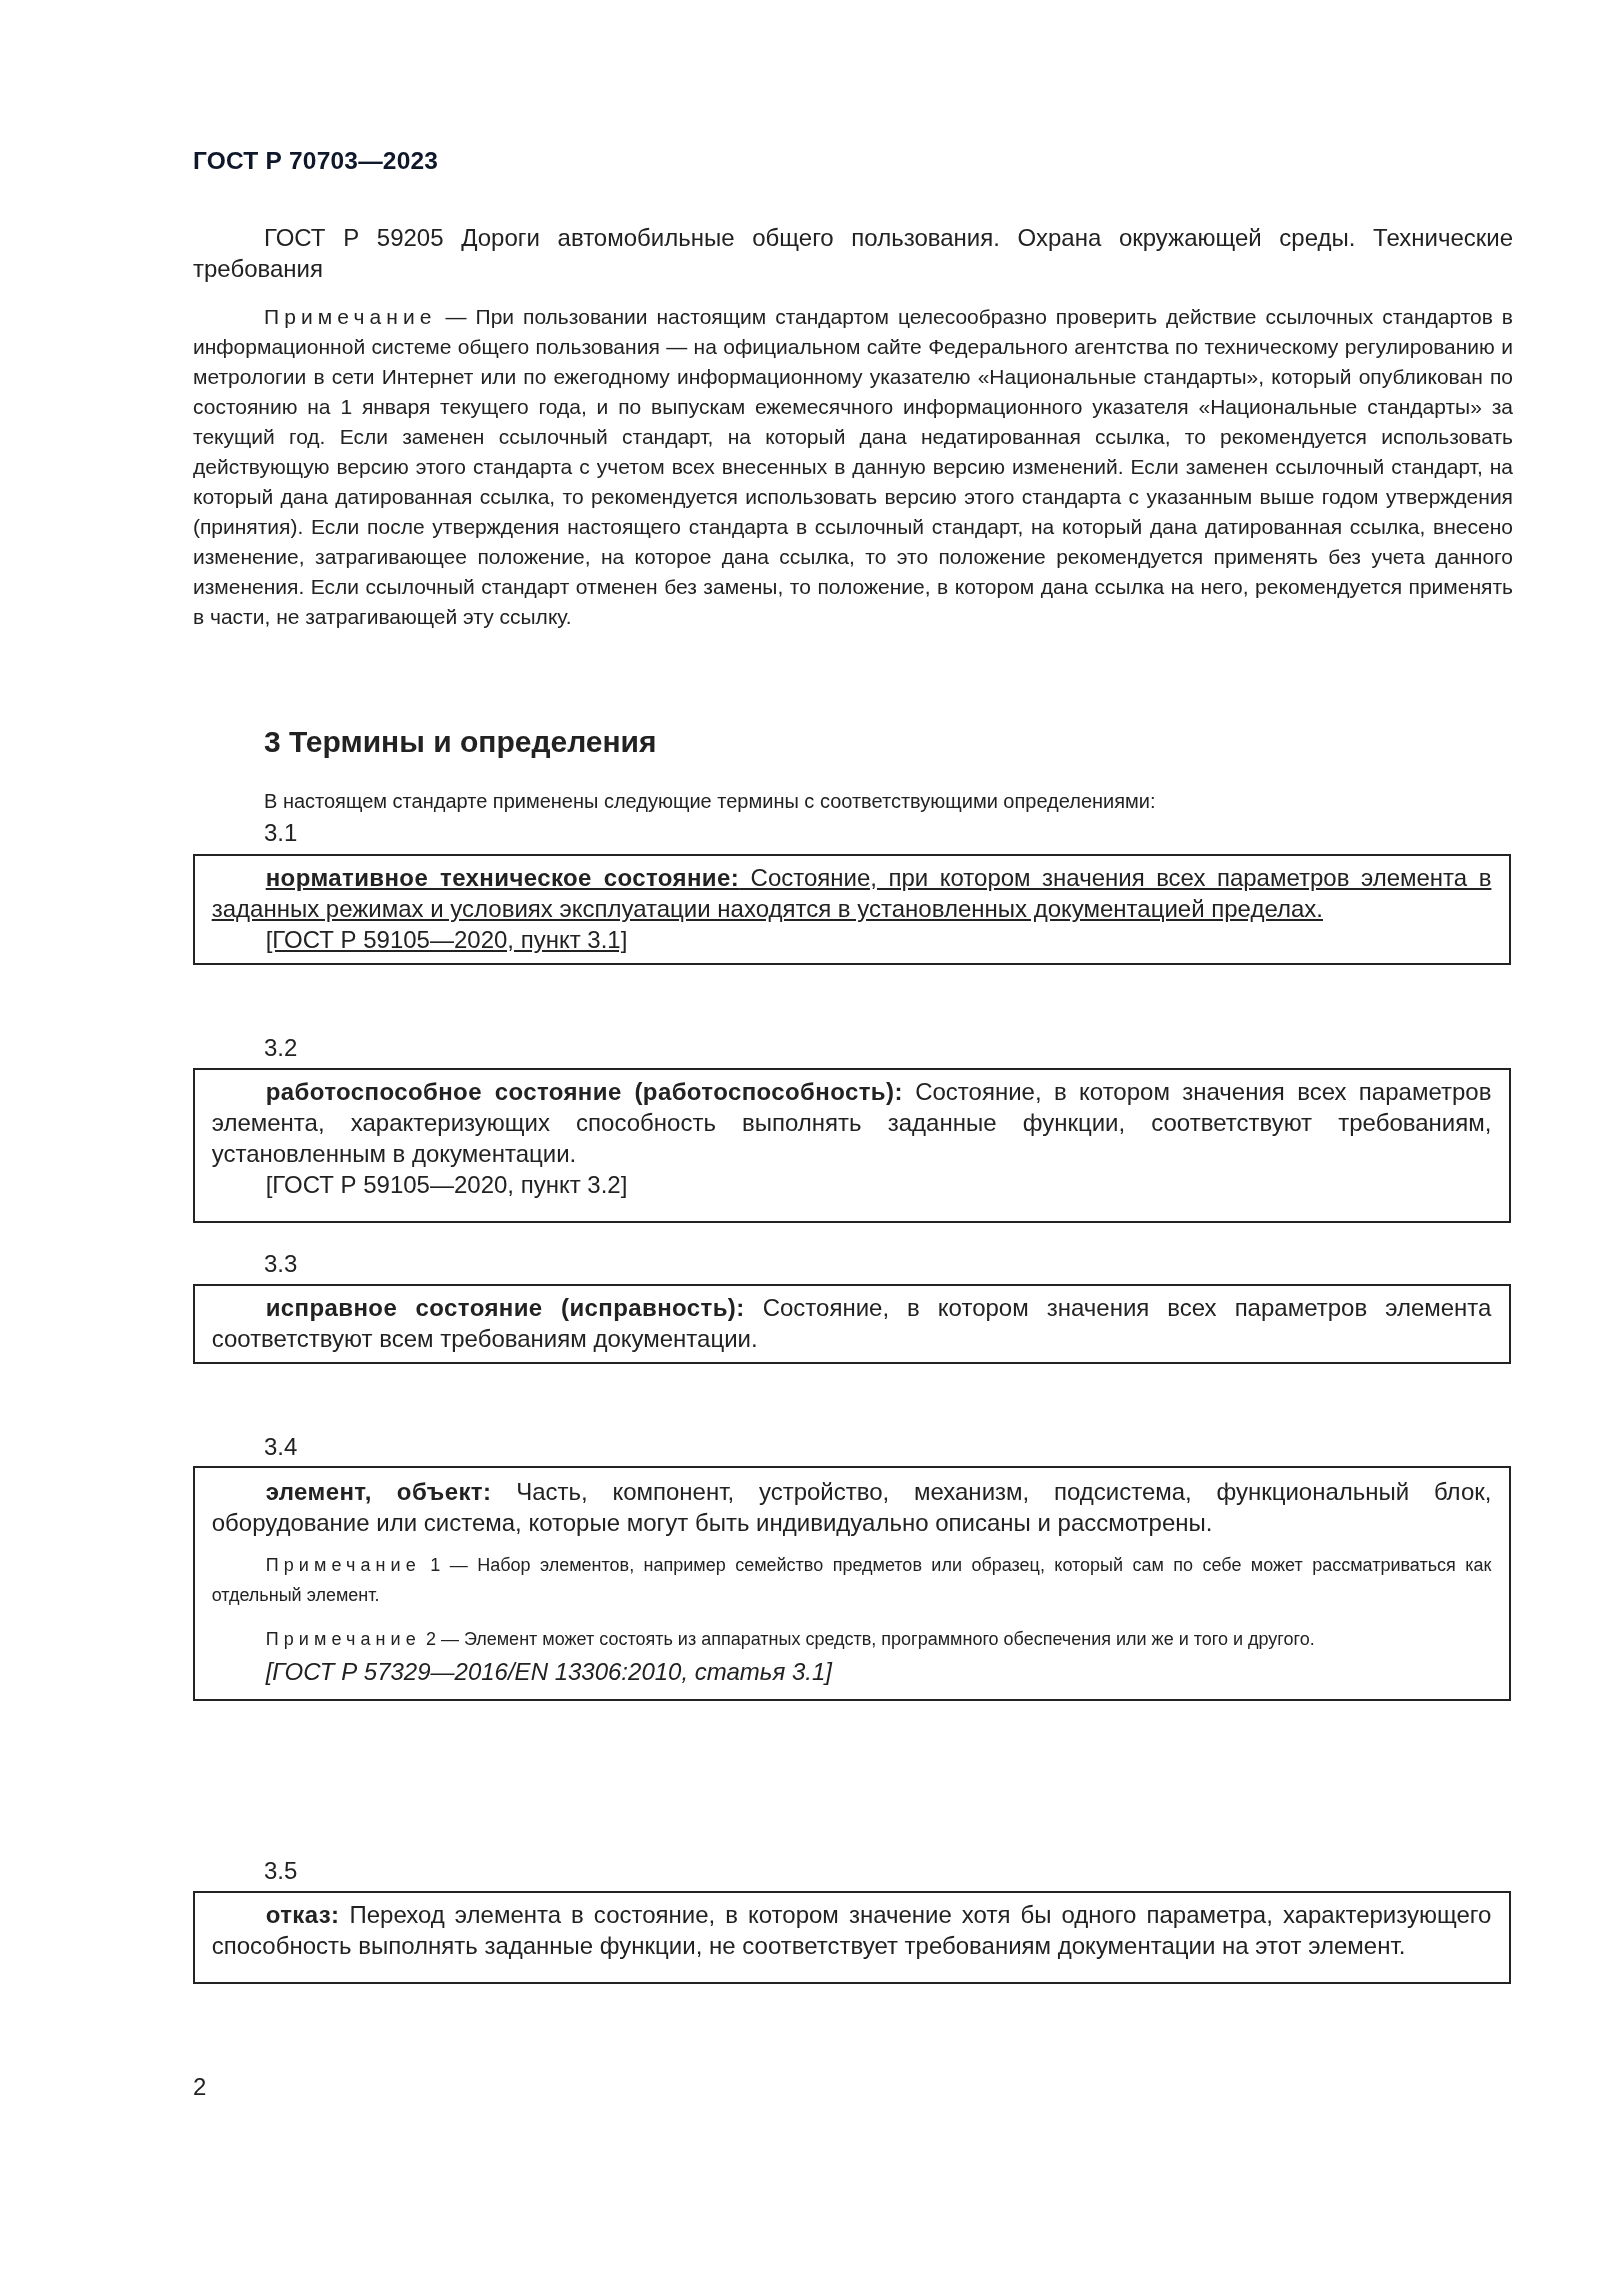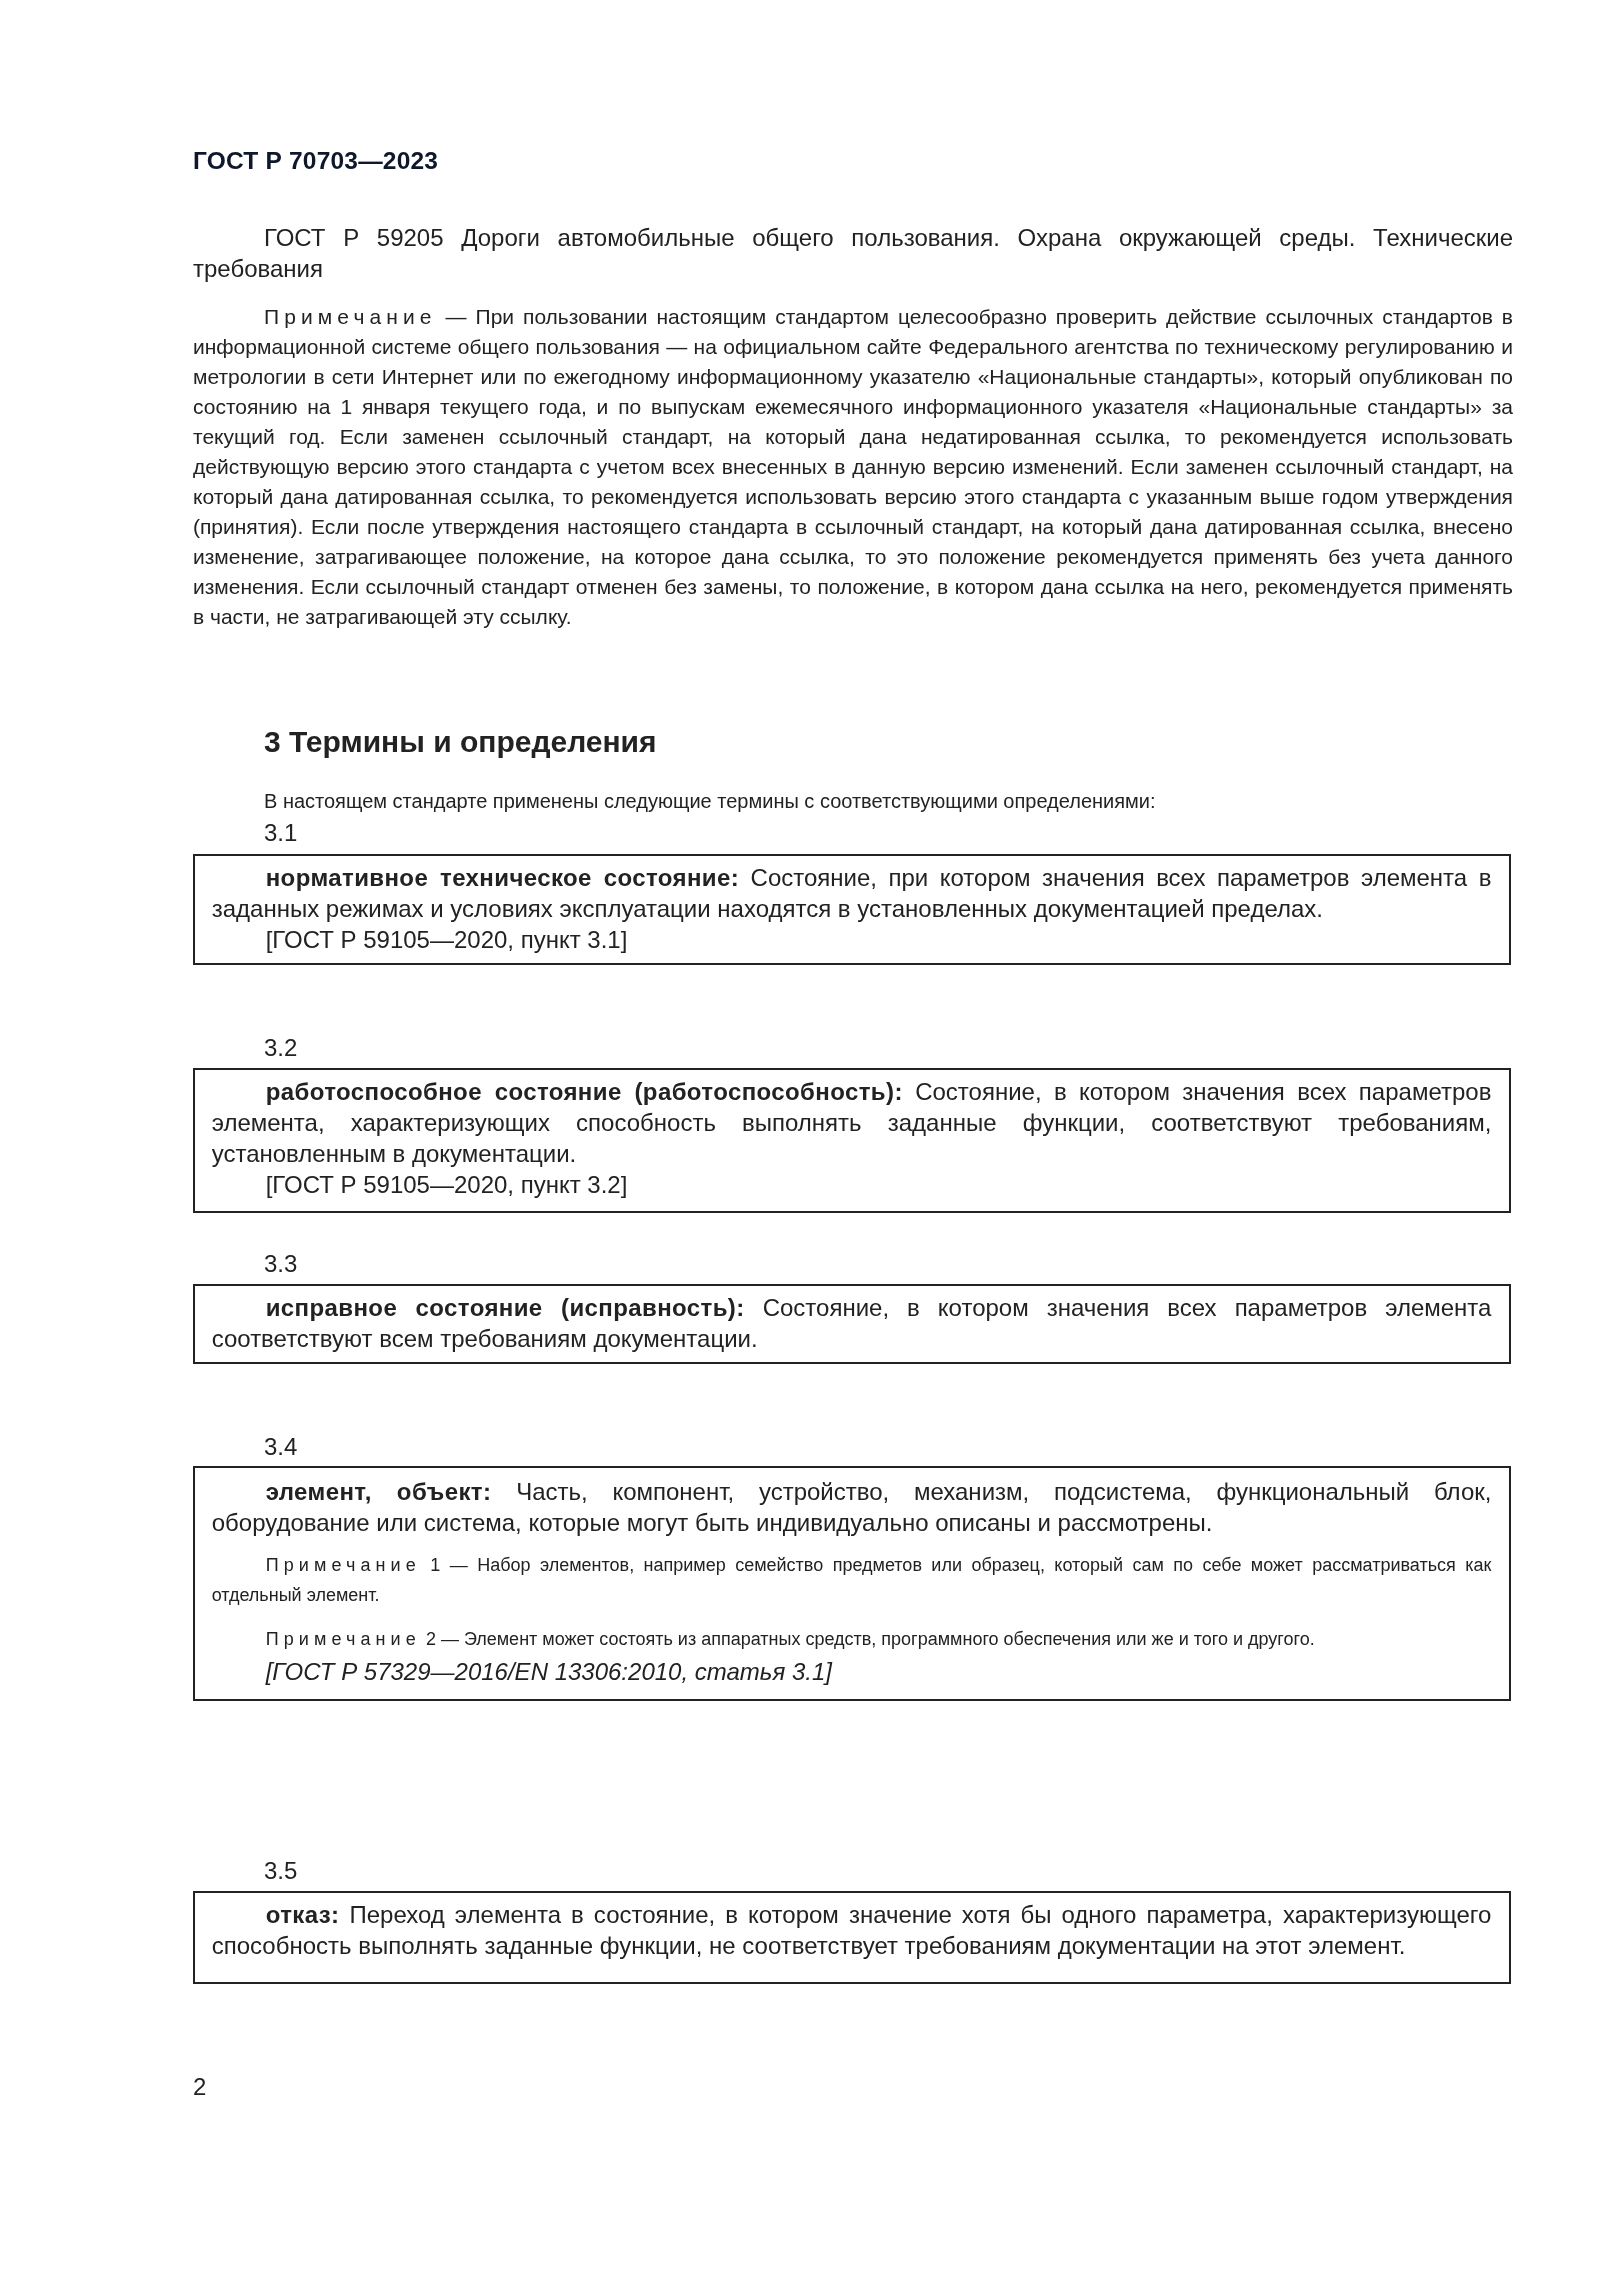--- a/index.html
+++ b/index.html
@@ -39,30 +39,30 @@
 
   <p class="para ref" style="margin:0;">ГОСТ Р 59205 Дороги автомобильные общего пользования. Охрана окружающей среды. Технические требования</p>
 
   <p class="note" style="margin:0;"><span class="spaced">Примечание</span><span> — При пользовании настоящим стандартом целесообразно проверить действие ссылочных стандартов в информационной системе общего пользования — на официальном сайте Федерального агентства по техническому регулированию и метрологии в сети Интернет или по ежегодному информационному указателю «Национальные стандарты», который опубликован по состоянию на 1 января текущего года, и по выпускам ежемесячного информационного указателя «Национальные стандарты» за текущий год. Если заменен ссылочный стандарт, на который дана недатированная ссылка, то рекомендуется использовать действующую версию этого стандарта с учетом всех внесенных в данную версию изменений. Если заменен ссылочный стандарт, на который дана датированная ссылка, то рекомендуется использовать версию этого стандарта с указанным выше годом утверждения (принятия). Если после утверждения настоящего стандарта в ссылочный стандарт, на который дана датированная ссылка, внесено изменение, затрагивающее положение, на которое дана ссылка, то это положение рекомендуется применять без учета данного изменения. Если ссылочный стандарт отменен без замены, то положение, в котором дана ссылка на него, рекомендуется применять в части, не затрагивающей эту ссылку.</span></p>
 
   <div class="section-title">3 Термины и определения</div>
 
   <div class="intro">В настоящем стандарте применены следующие термины с соответствующими определениями:</div>
 
   <div class="term-num" style="top:817px;">3.1</div>
-  <div class="term-box" style="top:854px;">
+  <div class="term-box" style="top:854px;text-decoration:underline;">
     <div class="term-inner" style="padding-top:5.9px;padding-bottom:7.8px;">
       <p class="term-def"><b>нормативное техническое состояние:</b><span> Состояние, при котором значения всех параметров элемента в заданных режимах и условиях эксплуатации находятся в установленных документацией пределах.</span></p>
       <p class="term-src">[ГОСТ Р 59105—2020, пункт 3.1]</p>
     </div>
   </div>
 
   <div class="term-num" style="top:1032px;">3.2</div>
   <div class="term-box" style="top:1068px;">
-    <div class="term-inner" style="padding-top:5.9px;padding-bottom:11px;">
+    <div class="term-inner" style="padding-top:5.9px;padding-bottom:21px;">
       <p class="term-def"><b>работоспособное состояние (работоспособность):</b><span> Состояние, в котором значения всех параметров элемента, характеризующих способность выполнять заданные функции, соответствуют требованиям, установленным в документации.</span></p>
       <p class="term-src">[ГОСТ Р 59105—2020, пункт 3.2]</p>
     </div>
   </div>
 
   <div class="term-num" style="top:1248px;">3.3</div>
   <div class="term-box" style="top:1284px;">
     <div class="term-inner" style="padding-top:5.9px;padding-bottom:7.8px;">
       <p class="term-def"><b>исправное состояние (исправность):</b><span> Состояние, в котором значения всех параметров элемента соответствуют всем требованиям документации.</span></p>
     </div>

